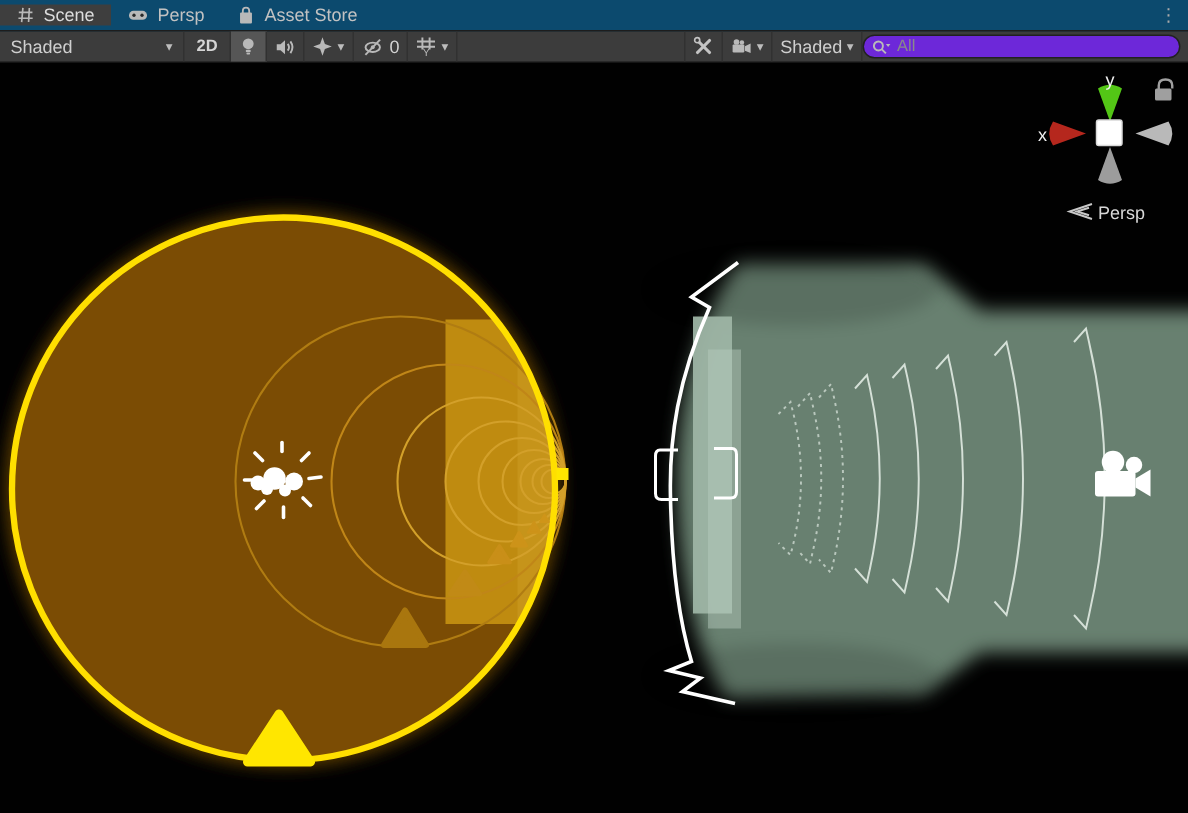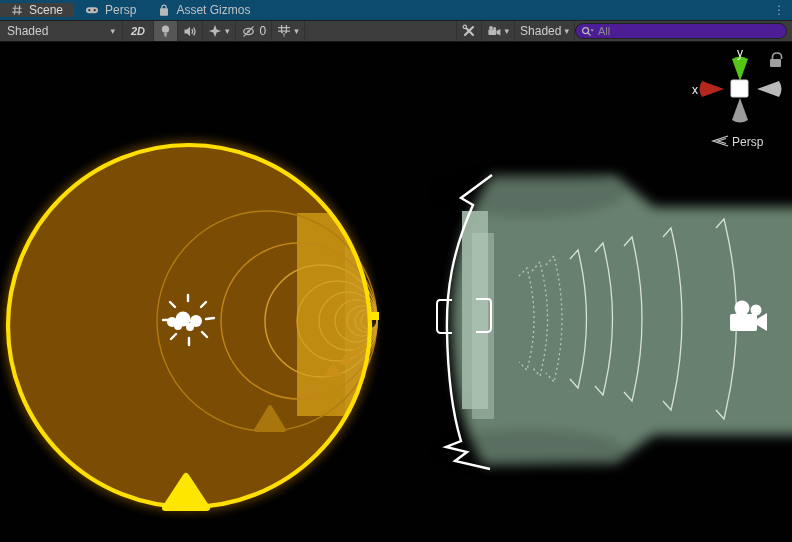--- a/index.html
+++ b/index.html
@@ -12,25 +12,25 @@
   .tab.active{background:#3e3e3e;color:#dcdcdc;}
   .tab svg{display:block;}
   .kebab{margin-left:auto;color:#aaa;font-size:12px;line-height:19px;padding:0 7px;letter-spacing:0;}
   
   .toolbar{height:20px;background:#3c3c3c;display:flex;align-items:center;
            font-size:12px;color:#cfcfcf;border-bottom:1px solid #141414;}
   .tbtn{display:flex;align-items:center;justify-content:center;height:20px;
         padding:0 5px;border-right:1px solid #313131;gap:3px;text-align:center;}
   .shaded{width:108px;justify-content:space-between;padding:0 7px;}
   .arr{font-size:9px;color:#bdbdbd;transform:translateY(0px);}
-  .b2d{font-weight:bold;font-size:11px;padding:0 8px;color:#d4d4d4;font-style:italic;}
+  .b2d{font-weight:bold;font-size:11px;padding:0 8px;color:#d4d4d4;}
   .on{background:#565656;}
   .count{font-size:12px;color:#d2d2d2;margin-left:1px;}
   .spacer{flex:1;}
-  .search{width:200px;height:14px;background:#4c1d95;border:1px solid #212121;
+  .search{width:200px;height:14px;background:#6d28d9;border:1px solid #212121;
           border-radius:8px;display:flex;align-items:center;gap:4px;
           padding:0 5px;margin-right:5px;}
   .search input{flex:1;background:transparent;border:0;outline:0;color:#c0c0c0;
                 font-size:11px;font-family:"Liberation Sans",sans-serif;padding:0;}
   .search input::placeholder{color:#8a8a8a;}
   
   .viewport{position:relative;width:792px;height:501px;background:#010101;}
   .viewport>svg{position:absolute;left:0;top:0;}
   .icn{stroke:#b9b9b9;fill:none;stroke-width:1.3;}
   .icnf{fill:#b9b9b9;stroke:none;}
@@ -53,21 +53,21 @@
         <circle cx="4.6" cy="6.7" r="1.2" fill="#292929"></circle>
         <circle cx="10.4" cy="6.7" r="1.2" fill="#292929"></circle>
       </svg>
       <span>Persp</span>
     </div>
     <div class="tab">
       <svg width="12" height="13" viewBox="0 0 13 14">
         <path class="icn" d="M4.2,5.5 L4.2,3.4 Q4.2,1.2 6.5,1.2 Q8.8,1.2 8.8,3.4 L8.8,5.5"></path>
         <rect class="icnf" x="2.2" y="4.6" width="8.6" height="8" rx="0.8"></rect>
       </svg>
-      <span>Asset Gizmos</span>
+      <span>Asset Store</span>
     </div>
     <div class="kebab">⋮</div>
   </div>
 
   <div class="toolbar">
     <div class="tbtn shaded">
       <span>Shaded</span>
       <span class="arr">▾</span>
     </div>
     <div class="tbtn b2d">2D</div>

